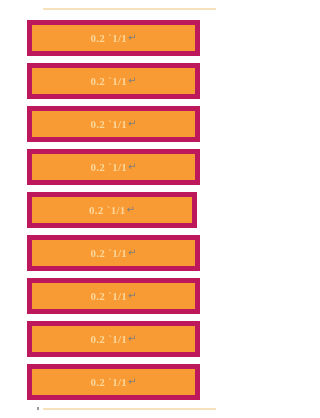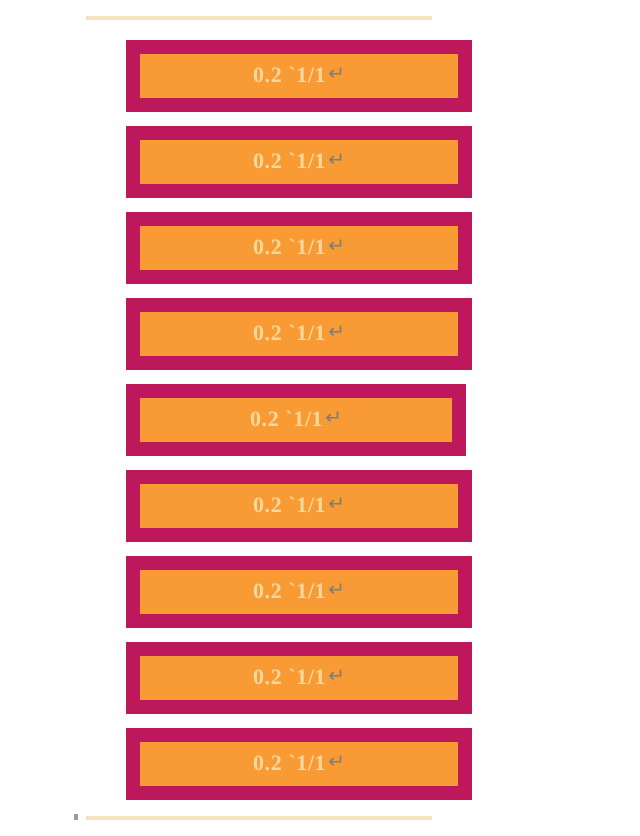--- a/index.html
+++ b/index.html
@@ -48,25 +48,25 @@
   
   .bar-stack {
     position: absolute;
     left: 0;
     top: 20px;
     width: 254px;
   }
 
   .bar {
     position: relative;
-    margin: 0 0 7px 63px;
+    margin: 0 0 7px 27px;
     width: 173px;
     height: 36px;
     background: #f99b35;
-    border: 7px solid #be185d;
+    border: 5px solid #be185d;
     box-sizing: border-box;
     display: flex;
     align-items: center;
     justify-content: center;
     overflow: hidden;
   }
   
   .bar.narrow {
     width: 170px;
   }

